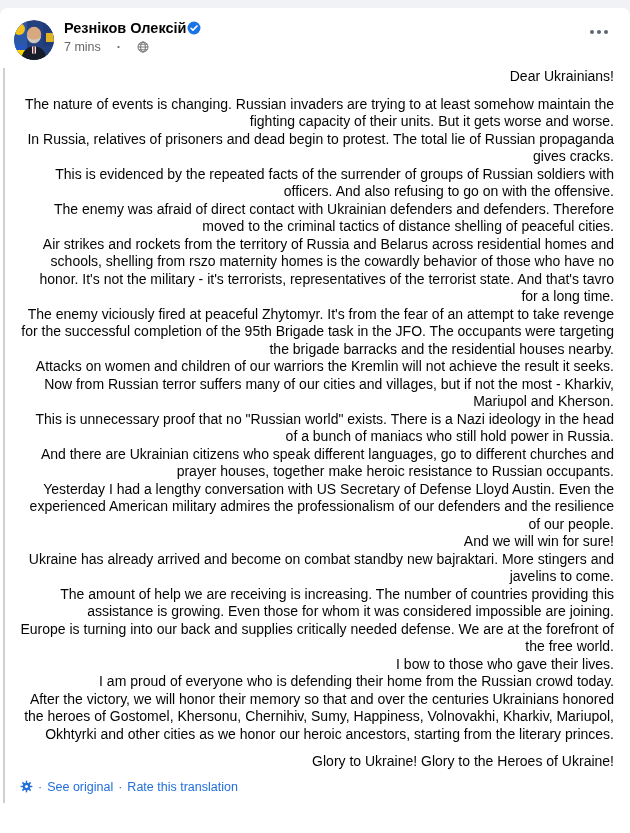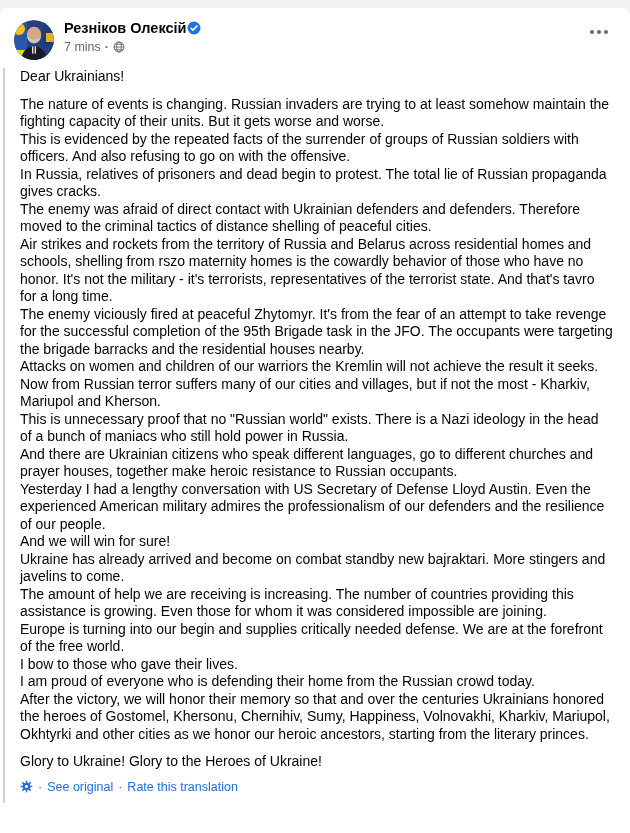--- a/index.html
+++ b/index.html
@@ -23,32 +23,32 @@
   .avatar {
     width: 40px; height: 40px; border-radius: 50%;
     overflow: hidden; flex: 0 0 40px; cursor: pointer;
     box-shadow: 0 0 0 1px rgba(0,0,0,.08) inset;
   }
   .avatar svg { display: block; }
   .h-text { margin-left: 10px; flex: 1; min-width: 0; }
   .author-row { display: flex; align-items: center; gap: 1px; }
   .author { font-size: 14.5px; font-weight: 700; color: #050505; cursor: pointer; }
   .verified { width: 14px; height: 14px; display: inline-block; }
-  .meta-row { display: flex; align-items: center; gap: 4px; color: #65676b; font-size: 12.5px; margin-top: 4px; }
+  .meta-row { display: flex; align-items: center; gap: 16px; color: #65676b; font-size: 12.5px; margin-top: 4px; }
   .meta-row .sep { font-weight: 700; }
   .menu-btn { display: flex; gap: 3px; padding: 10px 6px; cursor: pointer; border-radius: 50%; }
   .menu-btn .dot { width: 4px; height: 4px; border-radius: 50%; background: #606770; }
 
   
   .content {
     margin: 2px 16px 0 3px;
     border-left: 2px solid #ced0d4;
     padding-left: 15px;
   }
-  .post { font-size: 14px; line-height: 17.5px; color: #050505; }
+  .post { font-size: 14px; line-height: 17.5px; color: #050505; text-align: right; }
   .post p { margin: 0 0 10px 0; }
   .block { margin: 0 0 10px 0; }
   .block div { margin: 0; }
   .closing { margin: 0 0 8px 0 !important; }
 
   .translate-row {
     display: flex; align-items: center; gap: 5px;
     padding: 1px 0 9px 0;
     font-size: 12.5px; color: #216fdb;
   }
@@ -118,34 +118,34 @@
       <span class="dot"></span>
       <span class="dot"></span>
     </div>
   </div>
 
   <div class="content">
     <div class="post">
       <p>Dear Ukrainians!</p>
       <div class="block">
         <div>The nature of events is changing. Russian invaders are trying to at least somehow maintain the fighting capacity of their units. But it gets worse and worse.</div>
+        <div>In Russia, relatives of prisoners and dead begin to protest. The total lie of Russian propaganda gives cracks.</div>
         <div>This is evidenced by the repeated facts of the surrender of groups of Russian soldiers with officers. And also refusing to go on with the offensive.</div>
-        <div>In Russia, relatives of prisoners and dead begin to protest. The total lie of Russian propaganda gives cracks.</div>
         <div>The enemy was afraid of direct contact with Ukrainian defenders and defenders. Therefore moved to the criminal tactics of distance shelling of peaceful cities.</div>
         <div>Air strikes and rockets from the territory of Russia and Belarus across residential homes and schools, shelling from rszo maternity homes is the cowardly behavior of those who have no honor. It's not the military - it's terrorists, representatives of the terrorist state. And that's tavro for a long time.</div>
         <div>The enemy viciously fired at peaceful Zhytomyr. It's from the fear of an attempt to take revenge for the successful completion of the 95th Brigade task in the JFO. The occupants were targeting the brigade barracks and the residential houses nearby.</div>
         <div>Attacks on women and children of our warriors the Kremlin will not achieve the result it seeks.</div>
         <div>Now from Russian terror suffers many of our cities and villages, but if not the most - Kharkiv, Mariupol and Kherson.</div>
         <div>This is unnecessary proof that no "Russian world" exists. There is a Nazi ideology in the head of a bunch of maniacs who still hold power in Russia.</div>
         <div>And there are Ukrainian citizens who speak different languages, go to different churches and prayer houses, together make heroic resistance to Russian occupants.</div>
         <div>Yesterday I had a lengthy conversation with US Secretary of Defense Lloyd Austin. Even the experienced American military admires the professionalism of our defenders and the resilience of our people.</div>
         <div>And we will win for sure!</div>
         <div>Ukraine has already arrived and become on combat standby new bajraktari. More stingers and javelins to come.</div>
         <div>The amount of help we are receiving is increasing. The number of countries providing this assistance is growing. Even those for whom it was considered impossible are joining.</div>
-        <div>Europe is turning into our begin and supplies critically needed defense. We are at the forefront of the free world.</div>
+        <div>Europe is turning into our back and supplies critically needed defense. We are at the forefront of the free world.</div>
         <div>I bow to those who gave their lives.</div>
         <div>I am proud of everyone who is defending their home from the Russian crowd today.</div>
         <div>After the victory, we will honor their memory so that and over the centuries Ukrainians honored the heroes of Gostomel, Khersonu, Chernihiv, Sumy, Happiness, Volnovakhi, Kharkiv, Mariupol, Okhtyrki and other cities as we honor our heroic ancestors, starting from the literary princes.</div>
       </div>
       <p class="closing">Glory to Ukraine! Glory to the Heroes of Ukraine!</p>
     </div>
 
     <div class="translate-row">
       <svg class="gear" viewBox="0 0 16 16">
         <g fill="#216fdb">

